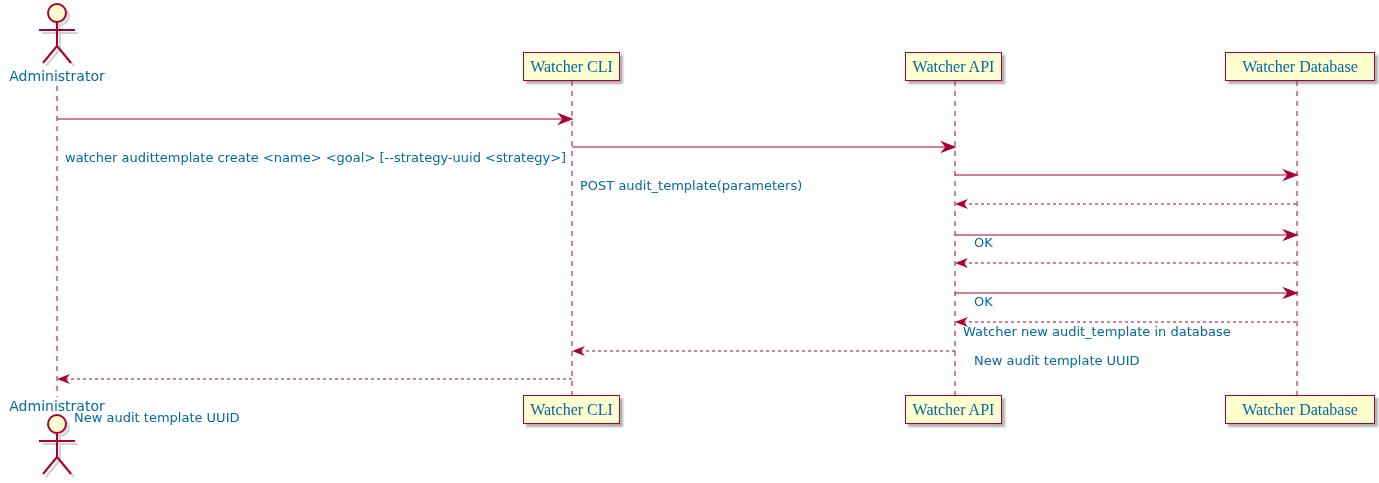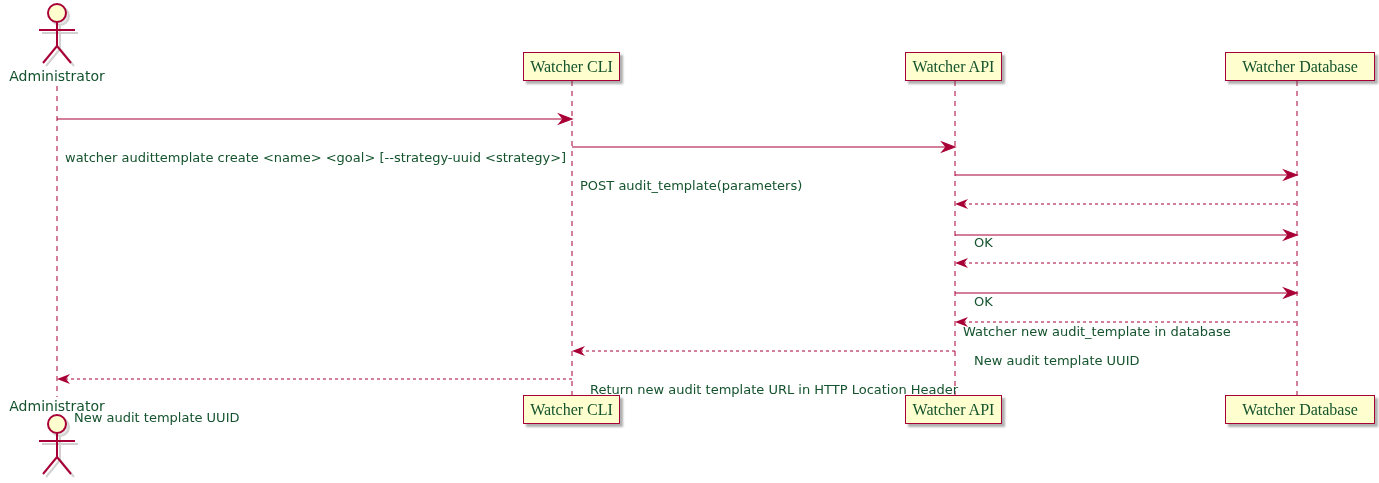--- a/index.html
+++ b/index.html
@@ -6,21 +6,21 @@
     margin: 0;
     padding: 0;
     background: #ffffff;
   }
   .diagram {
     position: relative;
     width: 1379px;
     height: 480px;
     background: #ffffff;
     font-family: "DejaVu Sans", "Liberation Sans", sans-serif;
-    color: #14532d;
+    color: #0369a1;
     overflow: hidden;
   }
   .diagram svg {
     position: absolute;
     left: 0;
     top: 0;
   }
   .pbox {
     position: absolute;
     box-sizing: border-box;
@@ -155,16 +155,15 @@
   <div class="pbox" style="left:523px; top:395px; width:97px;">Watcher CLI</div>
   <div class="pbox" style="left:905px; top:395px; width:97px;">Watcher API</div>
   <div class="pbox" style="left:1225px; top:395px; width:150px;">Watcher Database</div>
 
   <div class="msg-label" style="left:65px;  top:102px;">watcher audittemplate create &lt;name&gt; &lt;goal&gt; [--strategy-uuid &lt;strategy&gt;]</div>
   <div class="msg-label" style="left:580px; top:130px;">POST audit_template(parameters)</div>
   <div class="msg-label" style="left:974px; top:187px;">OK</div>
   <div class="msg-label" style="left:974px; top:246px;">OK</div>
   <div class="msg-label" style="left:963px; top:276px;">Watcher new audit_template in database</div>
   <div class="msg-label" style="left:974px; top:305px;">New audit template UUID</div>
-  <div class="msg-label" style="left:590px; top:334px;">Return new audit template URL in HTTP Location Header</div>
   <div class="msg-label" style="left:74px;  top:362px;">New audit template UUID</div>
 
 </div>
 
 </body></html>

